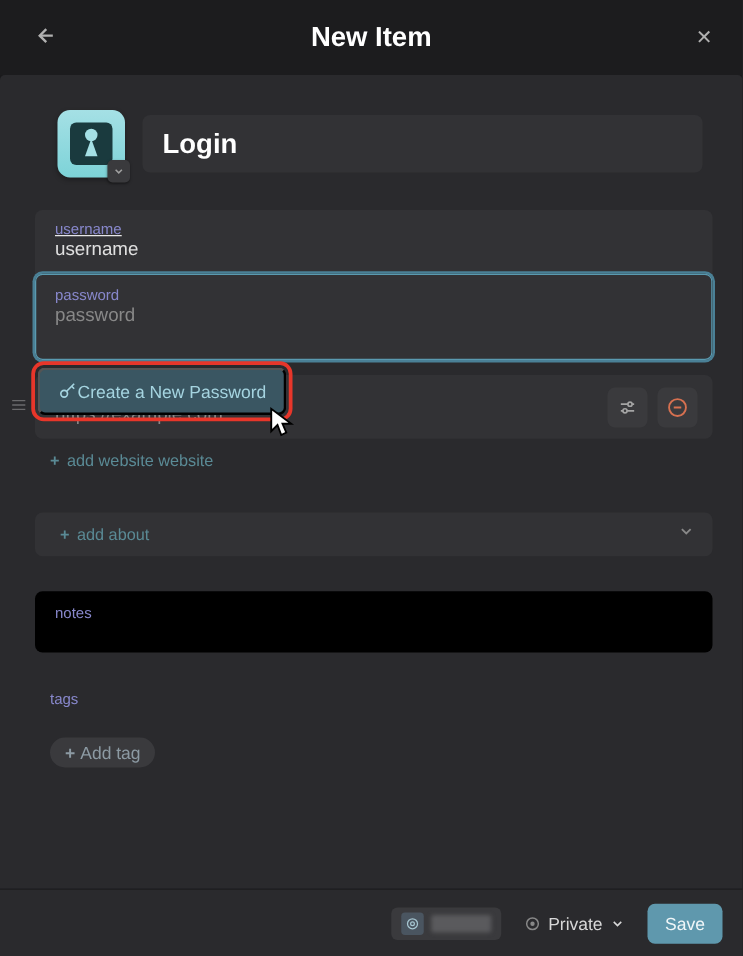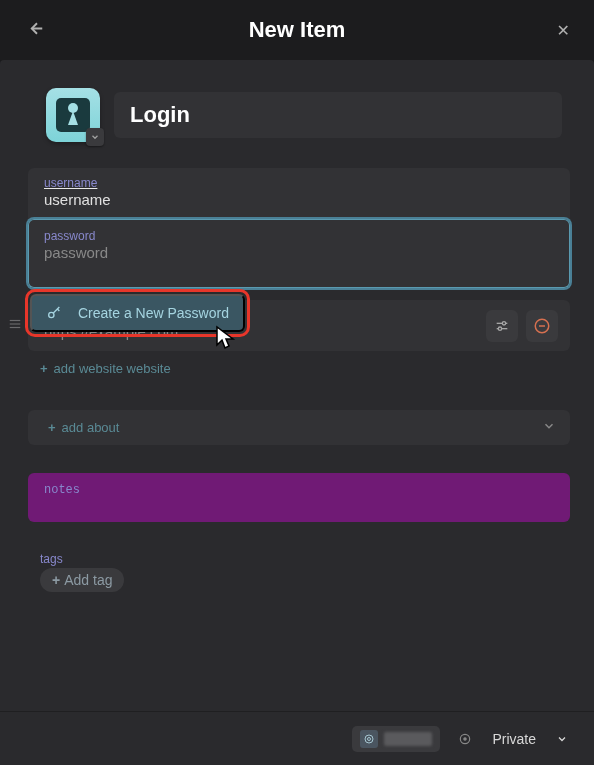--- a/index.html
+++ b/index.html
@@ -178,21 +178,21 @@
       top: 294px;
       left: 30px;
       z-index: 50;
     }
     .popover-inner {
       background: #3a5662;
       border-radius: 6px;
       padding: 9px 14px;
       display: flex;
       align-items: center;
-      gap: 16px;
+      gap: 0;
       color: #a5d4e0;
       font-size: 14px;
     }
     .popover-outline {
       position: absolute;
       inset: -5px;
       border: 3px solid #e8362a;
       border-radius: 10px;
       pointer-events: none;
     }
@@ -267,24 +267,23 @@
       padding-right: 14px;
     }
     .expand-chevron {
       color: #888;
     }
 
     .notes-block {
       margin-top: 28px;
       margin-left: 8px;
       margin-right: 4px;
-      background: #701a75;
+      background: #000000;
       border-radius: 6px;
       padding: 10px 16px 22px 16px;
-      font-family: Liberation Mono, monospace;
     }
     .notes-label {
       color: #8888cc;
       font-size: 12px;
       margin-bottom: 3px;
       display: block;
     }
     .notes-text {
       color: #c8c8c8;
       font-size: 15px;
@@ -295,21 +294,21 @@
     }
 
     .tags-block {
       margin-top: 30px;
       margin-left: 20px;
     }
     .tags-label {
       color: #8888cc;
       font-size: 12px;
       display: block;
-      margin-bottom: 2px;
+      margin-bottom: 24px;
     }
     .tag-chip {
       display: inline-flex;
       align-items: center;
       gap: 4px;
       background: #3a3a3d;
       border-radius: 14px;
       padding: 4px 12px;
       font-size: 14px;
       color: #8c9aa3;
@@ -352,21 +351,21 @@
     .vault-blur {
       width: 48px;
       height: 14px;
       background: #5a5a5d;
       border-radius: 2px;
       filter: blur(1.5px);
     }
     .private-selector {
       display: inline-flex;
       align-items: center;
-      gap: 20px;
+      gap: 6px;
       color: #d8d8d8;
       font-size: 14px;
       padding: 6px 10px;
       background: transparent;
       border: none;
       cursor: pointer;
     }
     .save-btn {
       background: #5f98ad;
       color: #f0f6f8;
@@ -514,13 +513,14 @@
   <button class="private-selector">
     <svg width="14" height="14" viewBox="0 0 24 24" fill="none" stroke="#888" stroke-width="2">
         <circle cx="12" cy="12" r="8"></circle>
         <circle cx="12" cy="12" r="2" fill="#888"></circle>
       </svg>
     <span>Private</span>
     <svg width="12" height="12" viewBox="0 0 24 24" fill="none" stroke="currentColor" stroke-width="2.5">
         <polyline points="6 9 12 15 18 9"></polyline>
       </svg>
   </button>
+  <button class="save-btn">Save</button>
 </div>
 
 </body></html>

